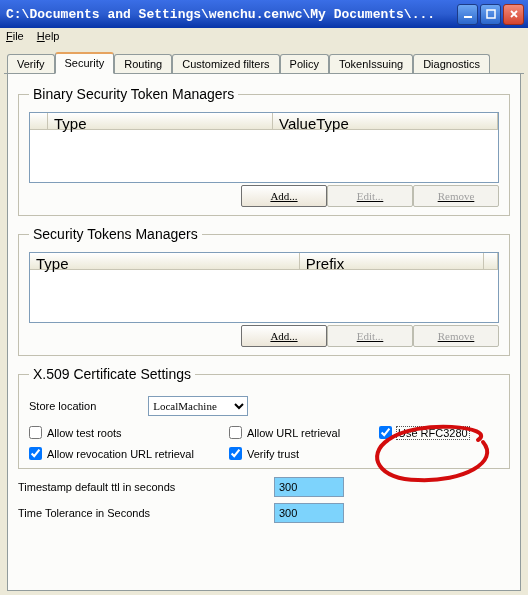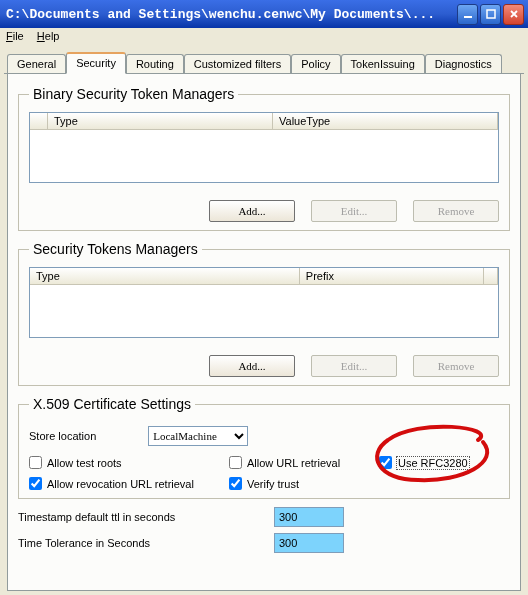--- a/index.html
+++ b/index.html
@@ -72,30 +72,30 @@
     border: 1px solid #c2c0b0;
     margin: 0 0 10px 0; padding: 10px 10px 8px;
     background: #fcfcfa;
   }
   fieldset.group legend { font-size: 14px; padding: 0 4px; color: #000; }
   .listbox {
     border: 1px solid #7f9db9; background: #fff;
     width: 100%;
   }
   .listhead {
-    display: flex; font-size: 11px;
+    display: flex; font-size: 15px;
   }
   .colh {
     background: linear-gradient(to bottom, #fff, #ece9d8);
     border-right: 1px solid #c8c5b4; border-bottom: 1px solid #c8c5b4;
     padding: 2px 6px; height: 17px;
   }
   .listbody { height: 52px; }
   .listbody.tall { height: 52px; }
-  .btnrow { display: flex; justify-content: flex-end; gap: 16px; margin-top: 17px; }
+  .btnrow { display: flex; justify-content: flex-end; gap: 0; margin-top: 2px; text-decoration: underline; }
   .btn {
     width: 86px; height: 22px;
     border: 1px solid #707070;
     background: linear-gradient(to bottom, #fff, #ece6d8);
     font-size: 11px; font-family: Tahoma;
     cursor: default; border-radius: 2px;
   }
   .btn[disabled] { color: #a0a0a0; border-color: #bdbdb0; background: #f4f3ee; }
   .row { display: flex; align-items: center; margin: 4px 0; gap: 6px; font-size: 11px; }
   .lbl { white-space: nowrap; }
@@ -145,21 +145,21 @@
   </div>
 </div>
 
 <div class="menubar">
   <span><u>F</u>ile</span>
   <span><u>H</u>elp</span>
 </div>
 
 <div class="client">
   <div class="tabs">
-    <div class="tab">General</div>
+    <div class="tab">Verify</div>
     <div class="tab active">Security</div>
     <div class="tab">Routing</div>
     <div class="tab">Customized filters</div>
     <div class="tab">Policy</div>
     <div class="tab">TokenIssuing</div>
     <div class="tab">Diagnostics</div>
   </div>
 
   <div class="panel">
 

